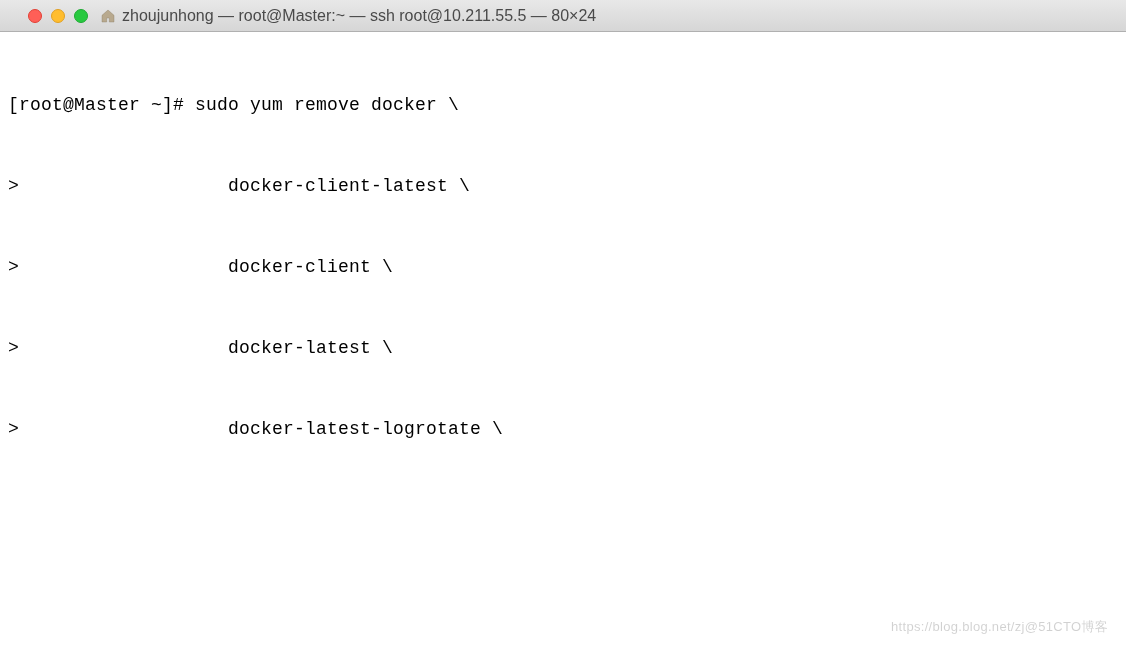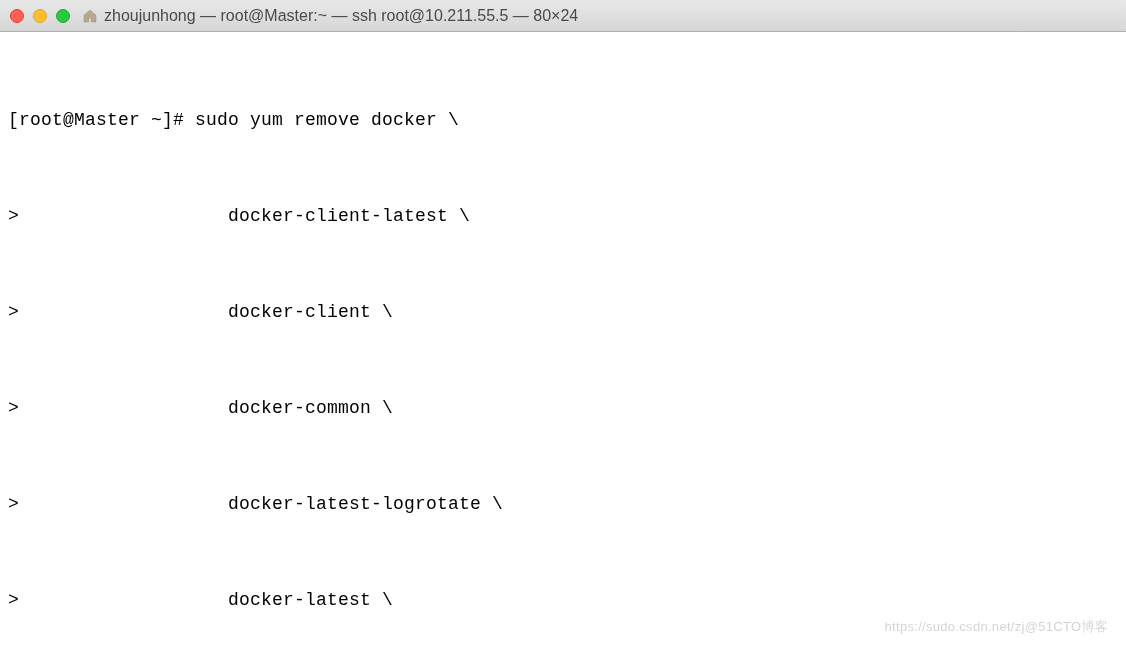--- a/index.html
+++ b/index.html
@@ -15,21 +15,21 @@
       width: 1126px;
       height: 646px;
       overflow: hidden;
     }
     .titlebar {
       height: 32px;
       background: linear-gradient(#e8e8e8, #d6d6d6);
       border-bottom: 1px solid #b0b0b0;
       display: flex;
       align-items: center;
-      padding-left: 10px;
+      padding-left: 28px;
       font-family: -apple-system, "Helvetica Neue", Arial, sans-serif;
       font-size: 16px;
       color: #4a4a4a;
     }
     .traffic-lights {
       display: flex;
       gap: 9px;
       margin-right: 12px;
     }
     .traffic-light {
@@ -50,21 +50,20 @@
     }
     .terminal {
       padding: 6px 8px;
       line-height: 1.5;
       white-space: pre;
       font-size: 18px;
       letter-spacing: 0.2px;
     }
     .term-line {
       white-space: pre;
-      margin-top: 15px;
     }
     .watermark {
       position: absolute;
       right: 18px;
       bottom: 10px;
       color: rgba(0,0,0,0.18);
       font-family: Arial, sans-serif;
       font-size: 13px;
       letter-spacing: 0.3px;
     }
@@ -83,30 +82,29 @@
       <path d="M3 11 L12 3 L21 11 V21 H14 V15 H10 V21 H3 Z" fill="#b8a98e" stroke="#8c7e66" stroke-width="0.6"></path>
     </svg>
   </span>
   <span class="title-text">zhoujunhong — root@Master:~ — ssh root@10.211.55.5 — 80×24</span>
 </div>
 
 <div class="terminal">
   <div class="term-line">[root@Master ~]# sudo yum remove docker \</div>
   <div class="term-line">&gt;                   docker-client-latest \</div>
   <div class="term-line">&gt;                   docker-client \</div>
-  <div class="term-line">&gt;                   docker-common \</div>
+  <div class="term-line">&gt;                   docker-latest \</div>
   <div class="term-line">&gt;                   docker-latest-logrotate \</div>
-  <div class="term-line">&gt;                   docker-latest \</div>
   
   
   
   
   
   
   
   
   
   
   
   
 </div>
 
-<div class="watermark">https://sudo.csdn.net/zj@51CTO博客</div>
+<div class="watermark">https://blog.blog.net/zj@51CTO博客</div>
 
 </body></html>

